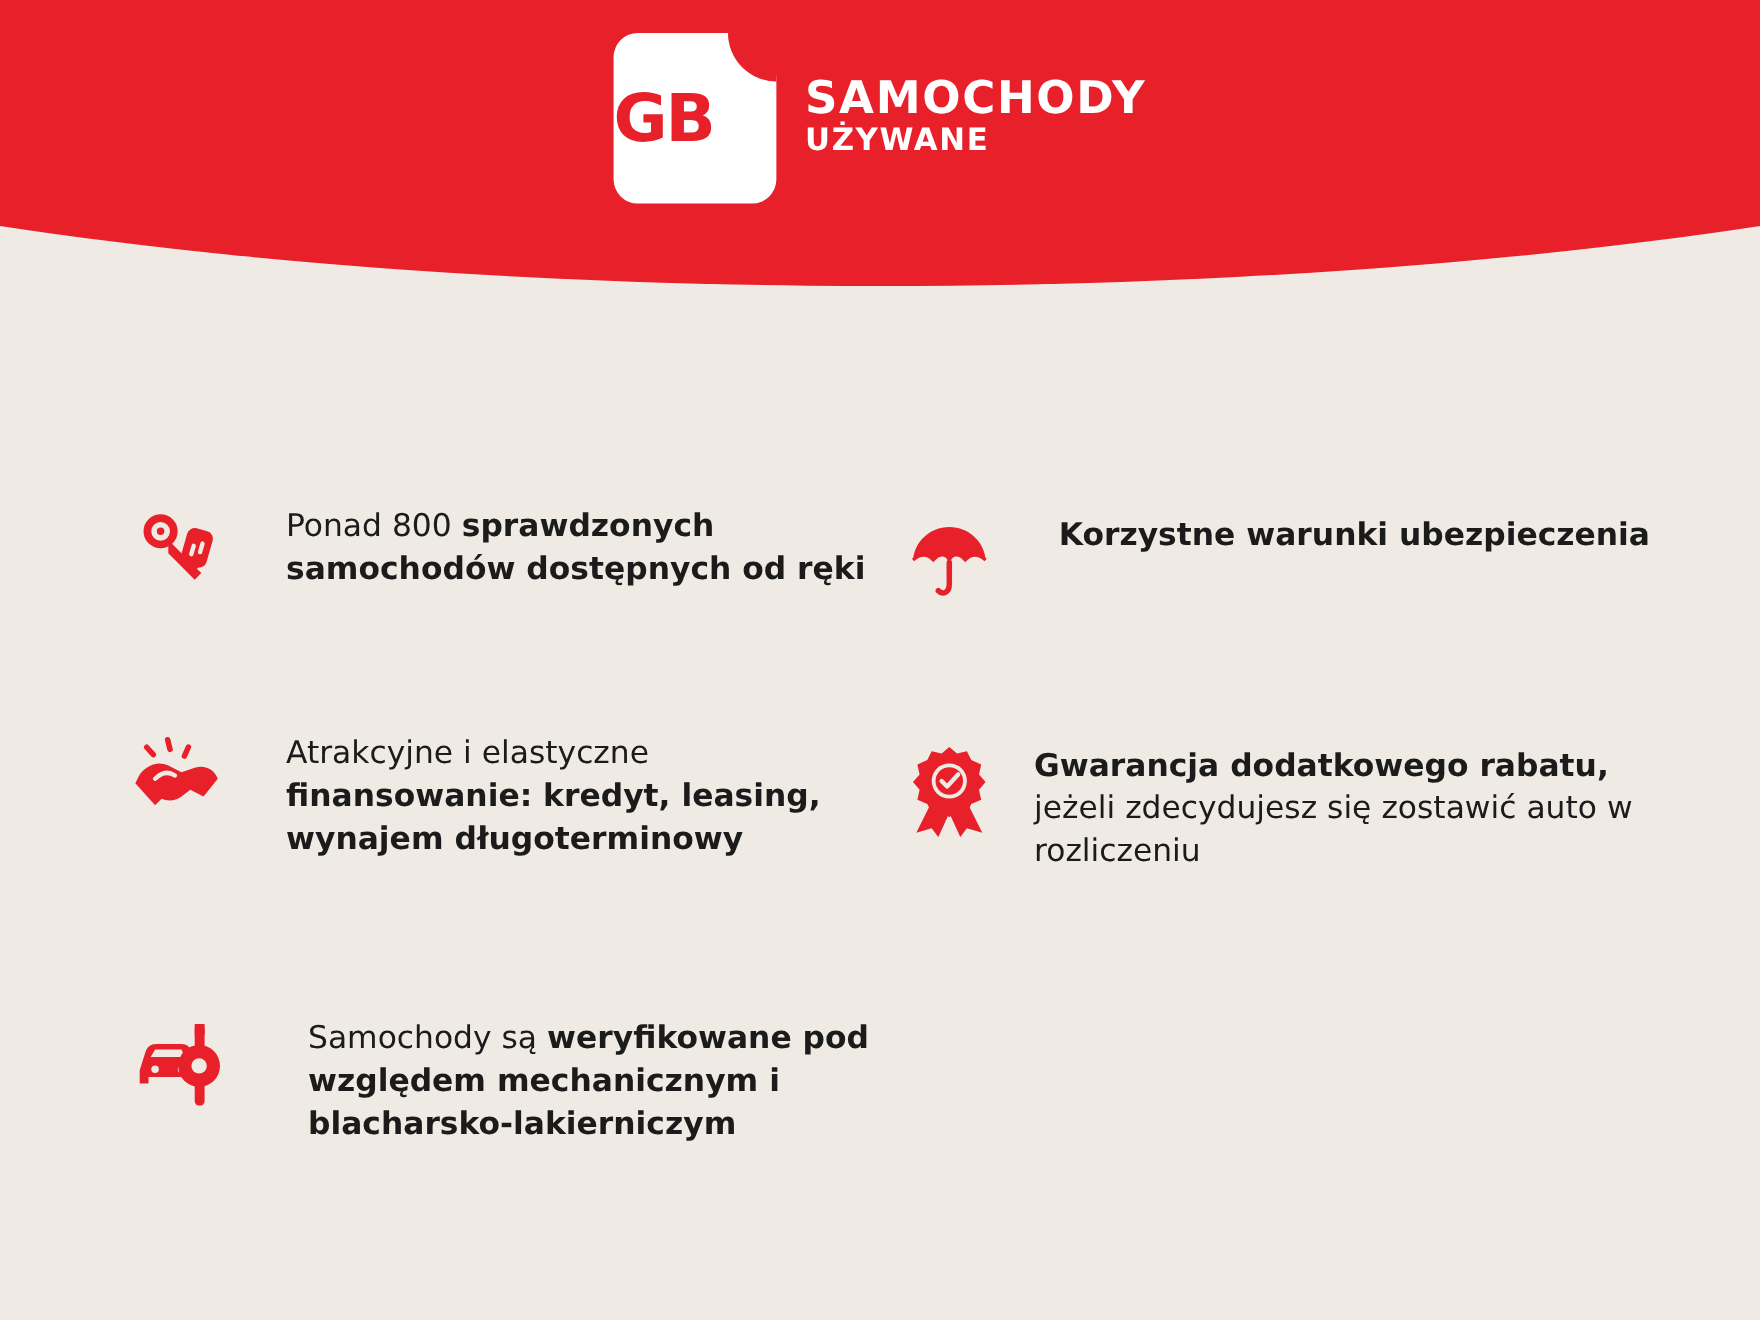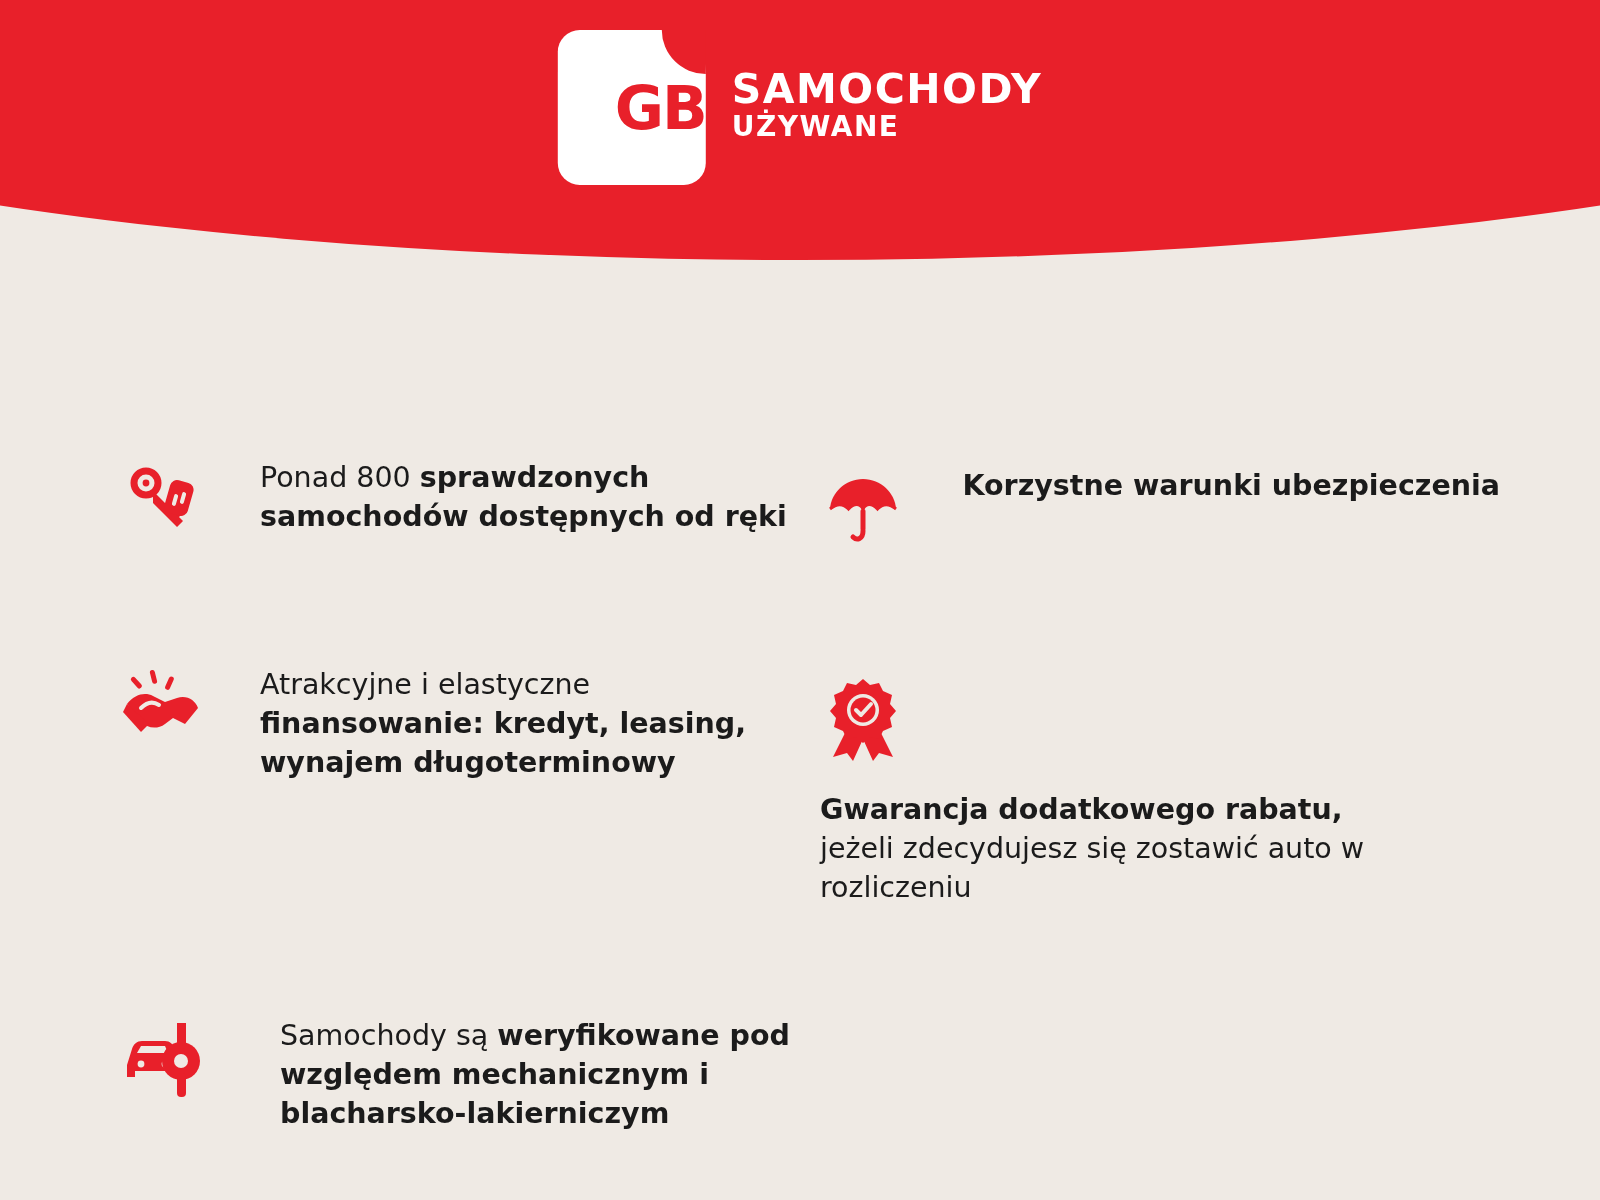--- a/index.html
+++ b/index.html
@@ -44,21 +44,21 @@
     gap: 26px;
     z-index: 3;
   }
   .logo-mark {
     width: 148px;
     height: 155px;
     background: #ffffff;
     border-radius: 22px 42px 22px 22px;
     display: flex;
     align-items: center;
-    justify-content: flex-end;
+    justify-content: flex-start;
     position: relative;
   }
   .logo-mark::after {
     content: "";
     position: absolute;
     top: 0;
     right: 0;
     width: 44px;
     height: 44px;
     background: #e8202a;
@@ -127,22 +127,22 @@
   .benefit .text b {
     font-weight: 700;
   }
   .col-right .text { max-width: 540px; }
 
   
   .row1-left { margin-top: 0px; }
   .row1-right { margin-top: 8px; }
   .row2-left { margin-top: 11px; }
   .row2-right { margin-top: 0px; }
-  .row3-left { margin-top: 22px; flex-direction: column; }
-  .row3-right { margin-top: 10px; }
+  .row3-left { margin-top: 22px; }
+  .row3-right { margin-top: 32px; }
 </style>
 </head>
 <body>
 
 <div class="header">
   <div class="header-red"></div>
   <div class="logo-wrap">
     <div class="logo-mark">
       <span class="logo-mark-text">GB</span>
     </div>

